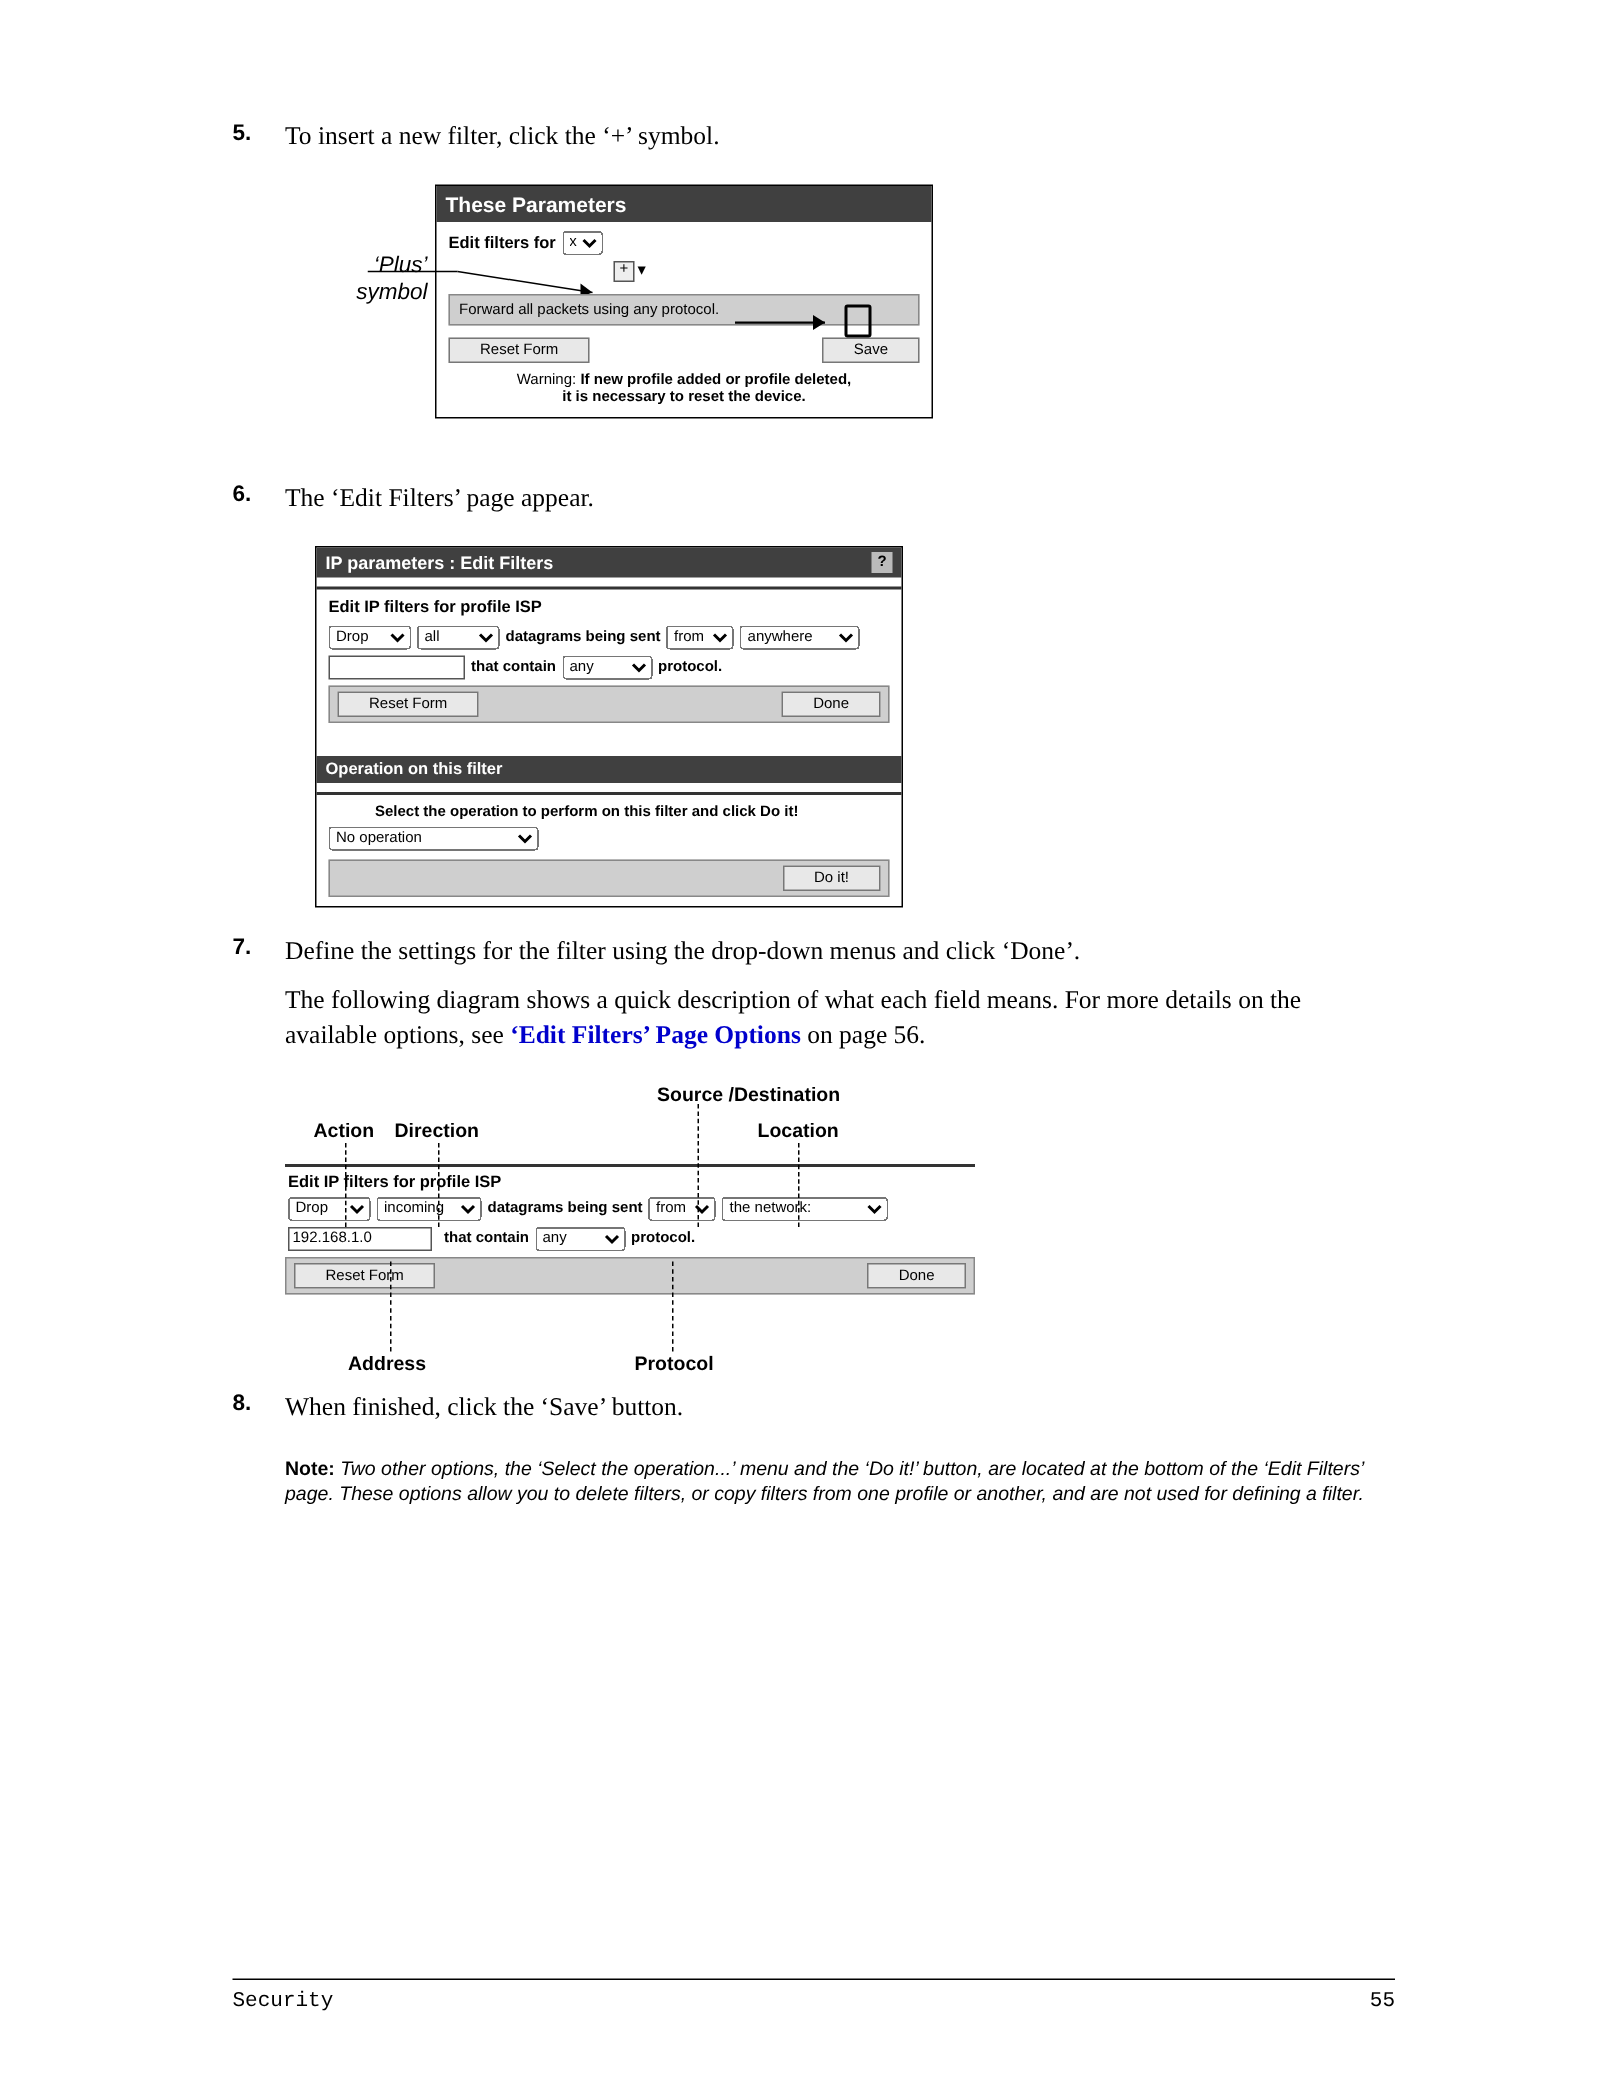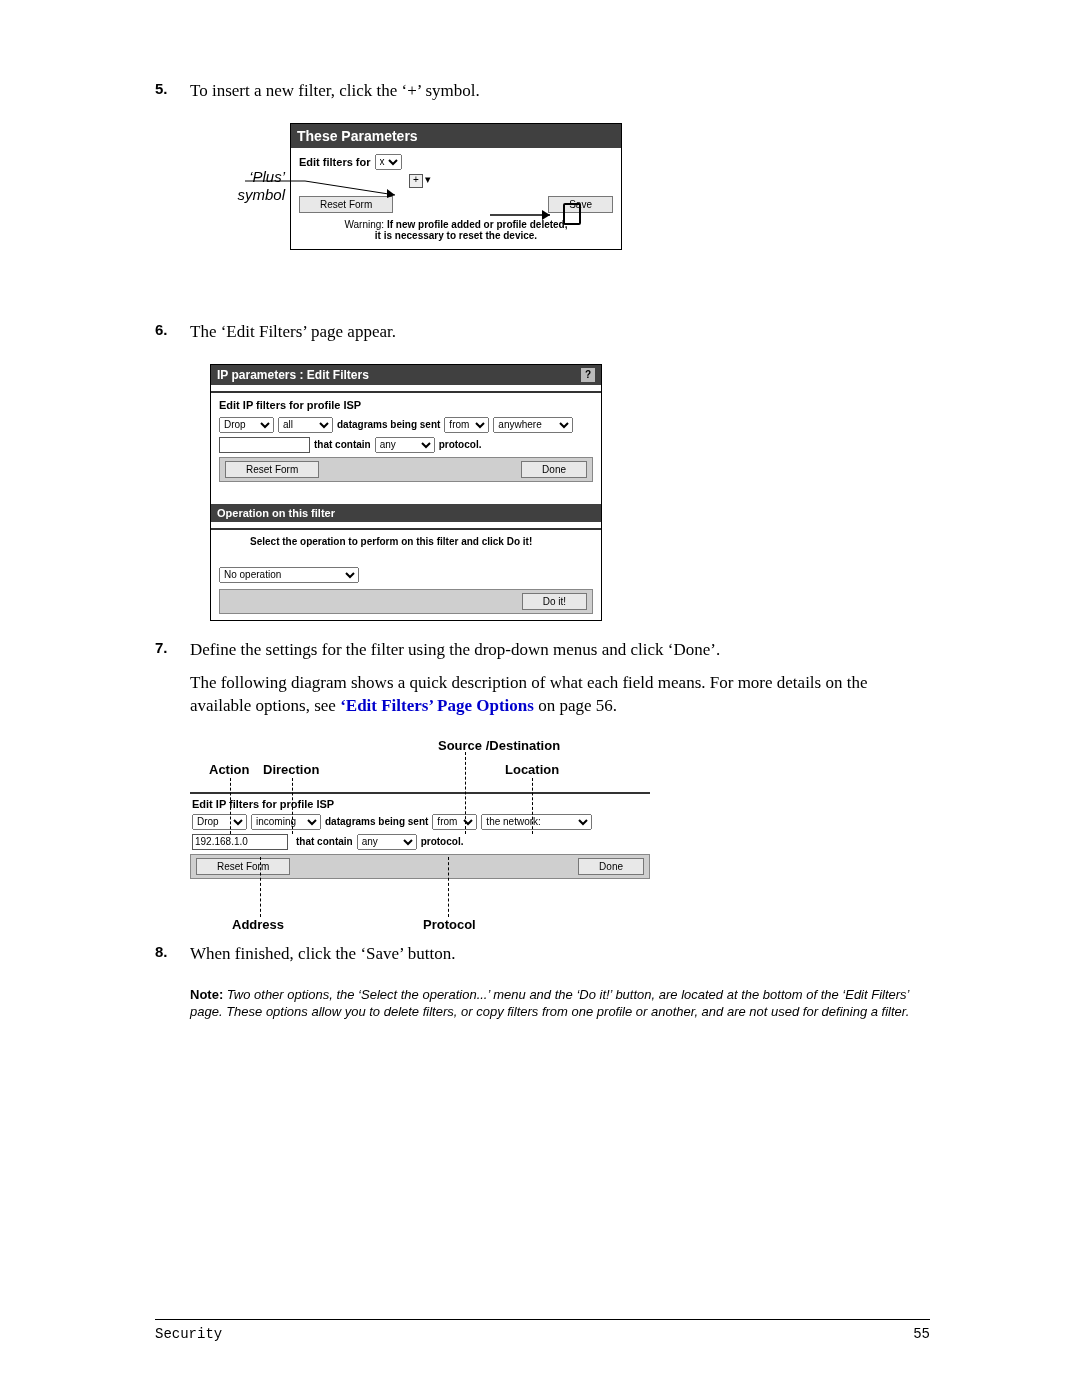--- a/index.html
+++ b/index.html
@@ -287,20 +287,23 @@
       <div class="panel-title">These Parameters</div>
       <div class="panel-body">
         <div class="row1">
           <span style="font-weight:bold;">Edit filters for</span>
           <select class="mini-select"><option>x</option></select>
         </div>
         <div class="plus-row">
           <div class="plus-box">+</div>
           <div class="down-mark">▾</div>
         </div>
+        <div class="gray-bar">
+          <span>Forward all packets using any protocol.</span>
+        </div>
         <div class="btnrow">
           <button class="btn">Reset Form</button>
           <button class="btn">Save</button>
         </div>
         <div class="warn">
           <span>Warning:</span>
           <b>If new profile added or profile deleted,</b><br>
           <b>it is necessary to reset the device.</b>
         </div>
       </div>
@@ -344,21 +347,21 @@
         </div>
         <div class="btnrow-ip">
           <button class="btn">Reset Form</button>
           <button class="btn">Done</button>
         </div>
       </div>
       <div style="height:16px;"></div>
       <div class="section-dark">Operation on this filter</div>
       <div style="height:6px;"></div>
       <div class="ip-block" style="border-top:2px solid #333;">
-        <div style="font-weight:bold; font-size:10px; margin-bottom:20px;padding-left:31px;">Select the operation to perform on this filter and click Do it!</div>
+        <div style="font-weight:bold; font-size:10px; margin-bottom:4px;padding-left:31px;">Select the operation to perform on this filter and click Do it!</div>
         <select class="sel" style="width:140px;"><option>No operation</option></select>
         <div class="btnrow-ip" style="margin-top:6px; justify-content:flex-end;">
           <button class="btn">Do it!</button>
         </div>
       </div>
     </div>
   </div>
 
   <div class="step">
     <div class="step-num">7.</div>

